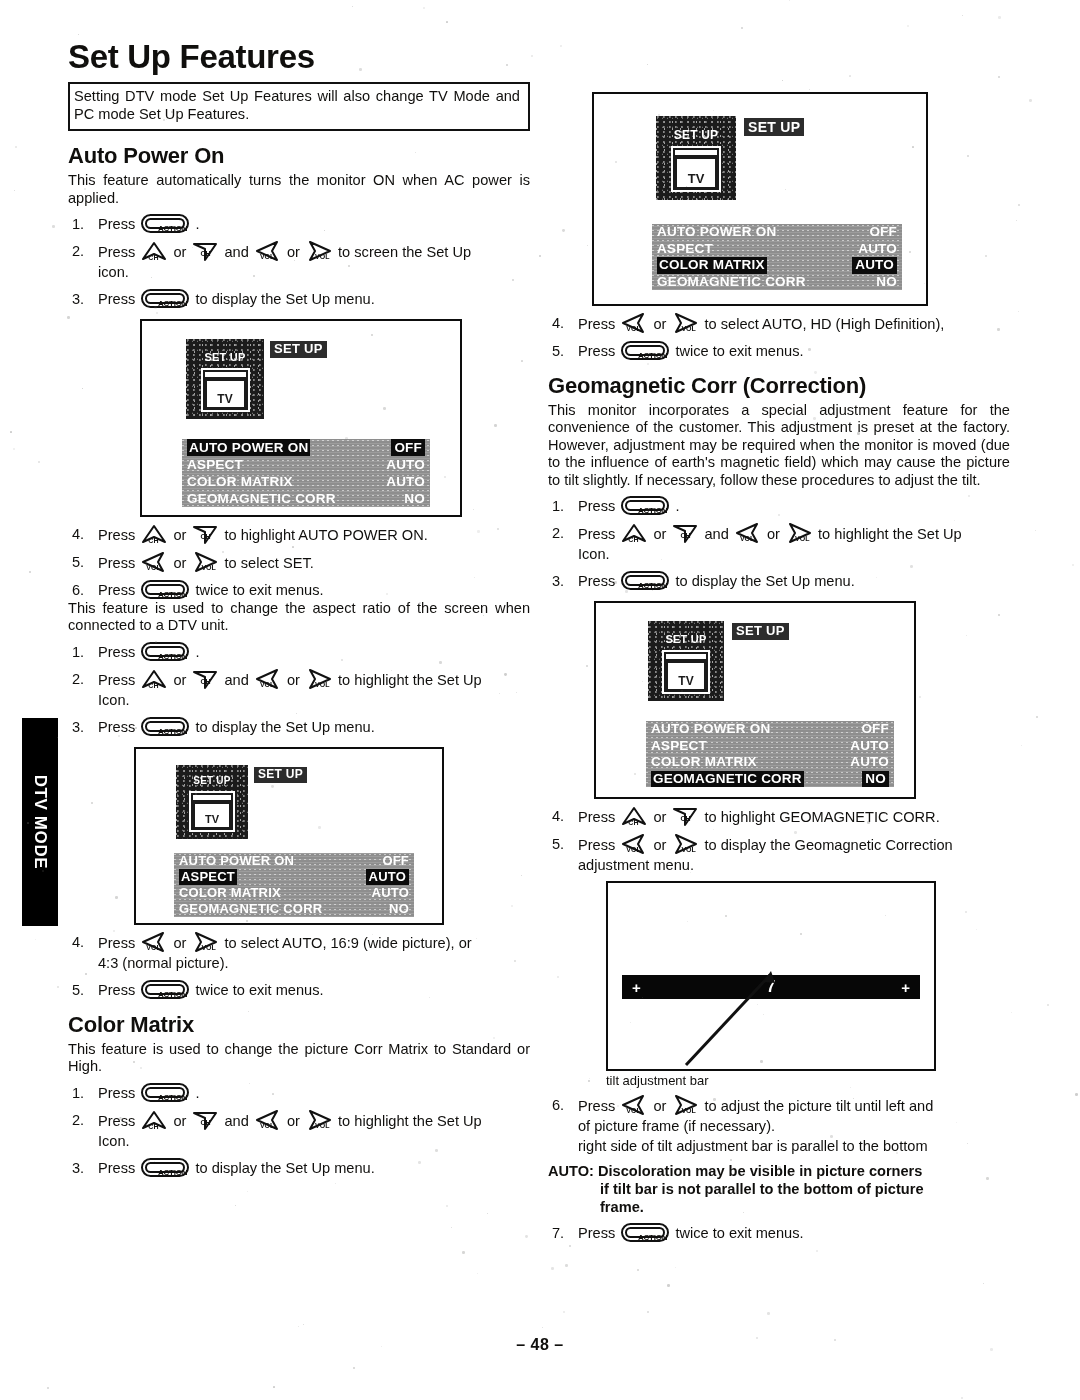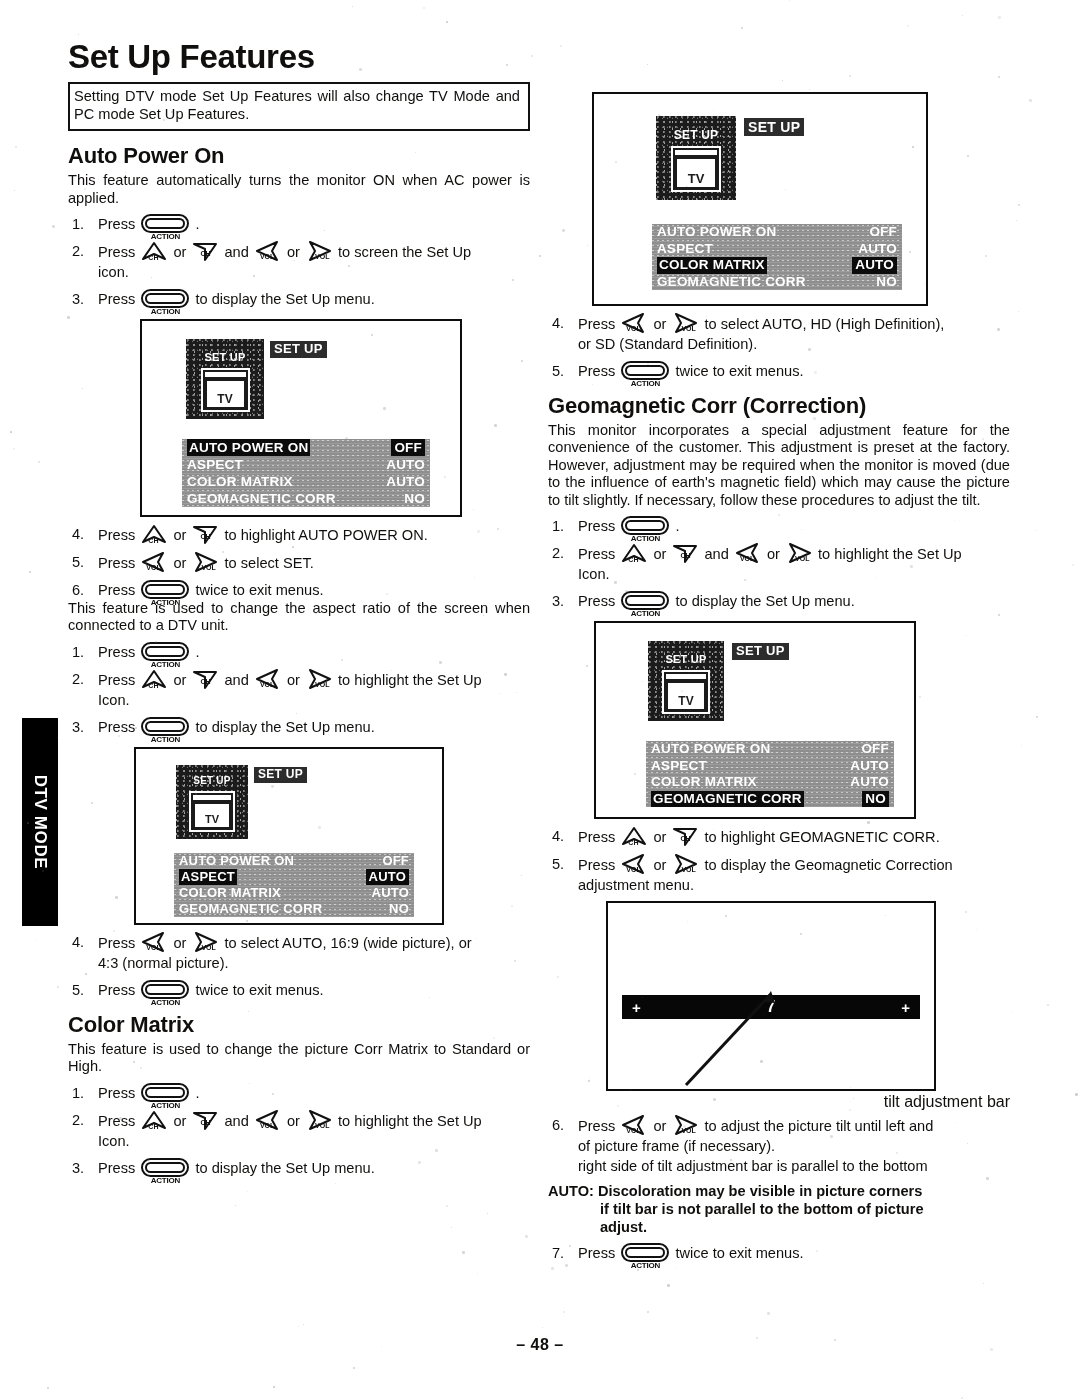--- a/index.html
+++ b/index.html
@@ -79,24 +79,23 @@
   .kact{
     display:inline-block;vertical-align:-4px;
     width:48px;height:19px;border:2px solid #111;border-radius:10px;
     position:relative;margin:0 2px;box-sizing:border-box;
   }
   .kact::before{
     content:"";position:absolute;left:2px;top:2px;right:2px;bottom:2px;
     border:2px solid #111;border-radius:7px;
   }
   .kact i{
-    position:absolute;left:0;right:0;top:3px;text-align:center;
+    position:absolute;left:0;right:0;top:3px;text-align:right;
     font-style:normal;font-weight:bold;font-size:8px;letter-spacing:-.2px;
     font-family:"Liberation Sans", sans-serif;
-    margin-top:8px;
   }
   .karr{
     display:inline-block;vertical-align:-5px;width:26px;height:21px;
     position:relative;margin:0 2px;
   }
   .karr svg{position:absolute;left:0;top:0;}
   .karr em{
     position:absolute;font-style:normal;font-weight:bold;font-size:7px;
     color:#111;
   }
@@ -159,21 +158,21 @@
     position:absolute;background:#070707;display:flex;align-items:center;
     justify-content:space-between;box-sizing:border-box;padding:0 10px;
   }
   .tilt-bar .pl{color:#fff;font-weight:bold;font-size:15px;line-height:1;}
   .tilt-bar .val{
     position:absolute;left:0;right:0;text-align:center;color:#fff;
     font-weight:bold;font-size:16px;line-height:1;
   }
   .lead{position:absolute;}
   .caption{
-    position:absolute;font-size:16px;text-align:right;width:100%;
+    position:absolute;font-size:13px;text-align:left;width:100%;
   }
   .note{font-size:14.6px;line-height:18px;font-weight:bold;margin:6px 0 0 0;}
   .note .ind{display:block;padding-left:52px;}
   .note .ind2{display:block;padding-left:52px;}
 
   .pageno{
     position:absolute;left:0;right:0;top:1336px;text-align:center;
     font-size:16px;font-weight:bold;letter-spacing:.5px;
   }
 </style>
@@ -405,21 +404,21 @@
           </div>
         </div>
     </div>
     <div>
         <div class="step">
           <span class="num">4.</span>
           <span class="txt"><span>Press </span><span class="karr kle"><svg width="26" height="21" viewBox="0 0 26 21">
                 <polygon points="2,10 22,1 17,10 22,19" fill="none" stroke="#111" stroke-width="2" stroke-linejoin="round"></polygon>
               </svg><em>VOL</em></span><span> or </span><span class="karr kri"><svg width="26" height="21" viewBox="0 0 26 21">
                 <polygon points="24,10 4,1 9,10 4,19" fill="none" stroke="#111" stroke-width="2" stroke-linejoin="round"></polygon>
-              </svg><em>VOL</em></span><span> to select AUTO, HD (High Definition),</span><span class="l2">or SD (Standard Definition).</span></span>
+              </svg><em>VOL</em></span><span> to select AUTO, HD (High Definition),</span></span>
         </div>
         <div class="step">
           <span class="num">5.</span>
           <span class="txt"><span>Press </span><span class="kact"><i>ACTION</i></span><span> twice to exit menus.</span></span>
         </div>
       </div>
 
     <h2 class="sec">Geomagnetic Corr (Correction)</h2>
     <p class="body">This monitor incorporates a special adjustment feature for the convenience of the customer. This adjustment is preset at the factory. However, adjustment may be required when the monitor is moved (due to the influence of earth's magnetic field) which may cause the picture to tilt slightly. If necessary, follow these procedures to adjust the tilt.</p>
     <div>
@@ -518,21 +517,21 @@
               </svg><em>VOL</em></span><span> or </span><span class="karr kri"><svg width="26" height="21" viewBox="0 0 26 21">
                 <polygon points="24,10 4,1 9,10 4,19" fill="none" stroke="#111" stroke-width="2" stroke-linejoin="round"></polygon>
               </svg><em>VOL</em></span><span> to  adjust the picture tilt until left and</span><span class="l2">of picture frame (if necessary).</span><span class="l2">right side of tilt adjustment bar is parallel to the bottom</span></span>
         </div>
       </div>
 
     <p class="note">
       <span>AUTO:</span>
       <span>Discoloration may be visible in picture corners</span>
       <span class="ind">if tilt bar is not parallel to the bottom of picture</span>
-      <span class="ind2">adjust.</span>
+      <span class="ind2">frame.</span>
     </p>
 
     <div style="margin-top:4px;">
         <div class="step">
           <span class="num">7.</span>
           <span class="txt"><span>Press </span><span class="kact"><i>ACTION</i></span><span> twice to exit menus.</span></span>
         </div>
       </div>
   </div>
 

